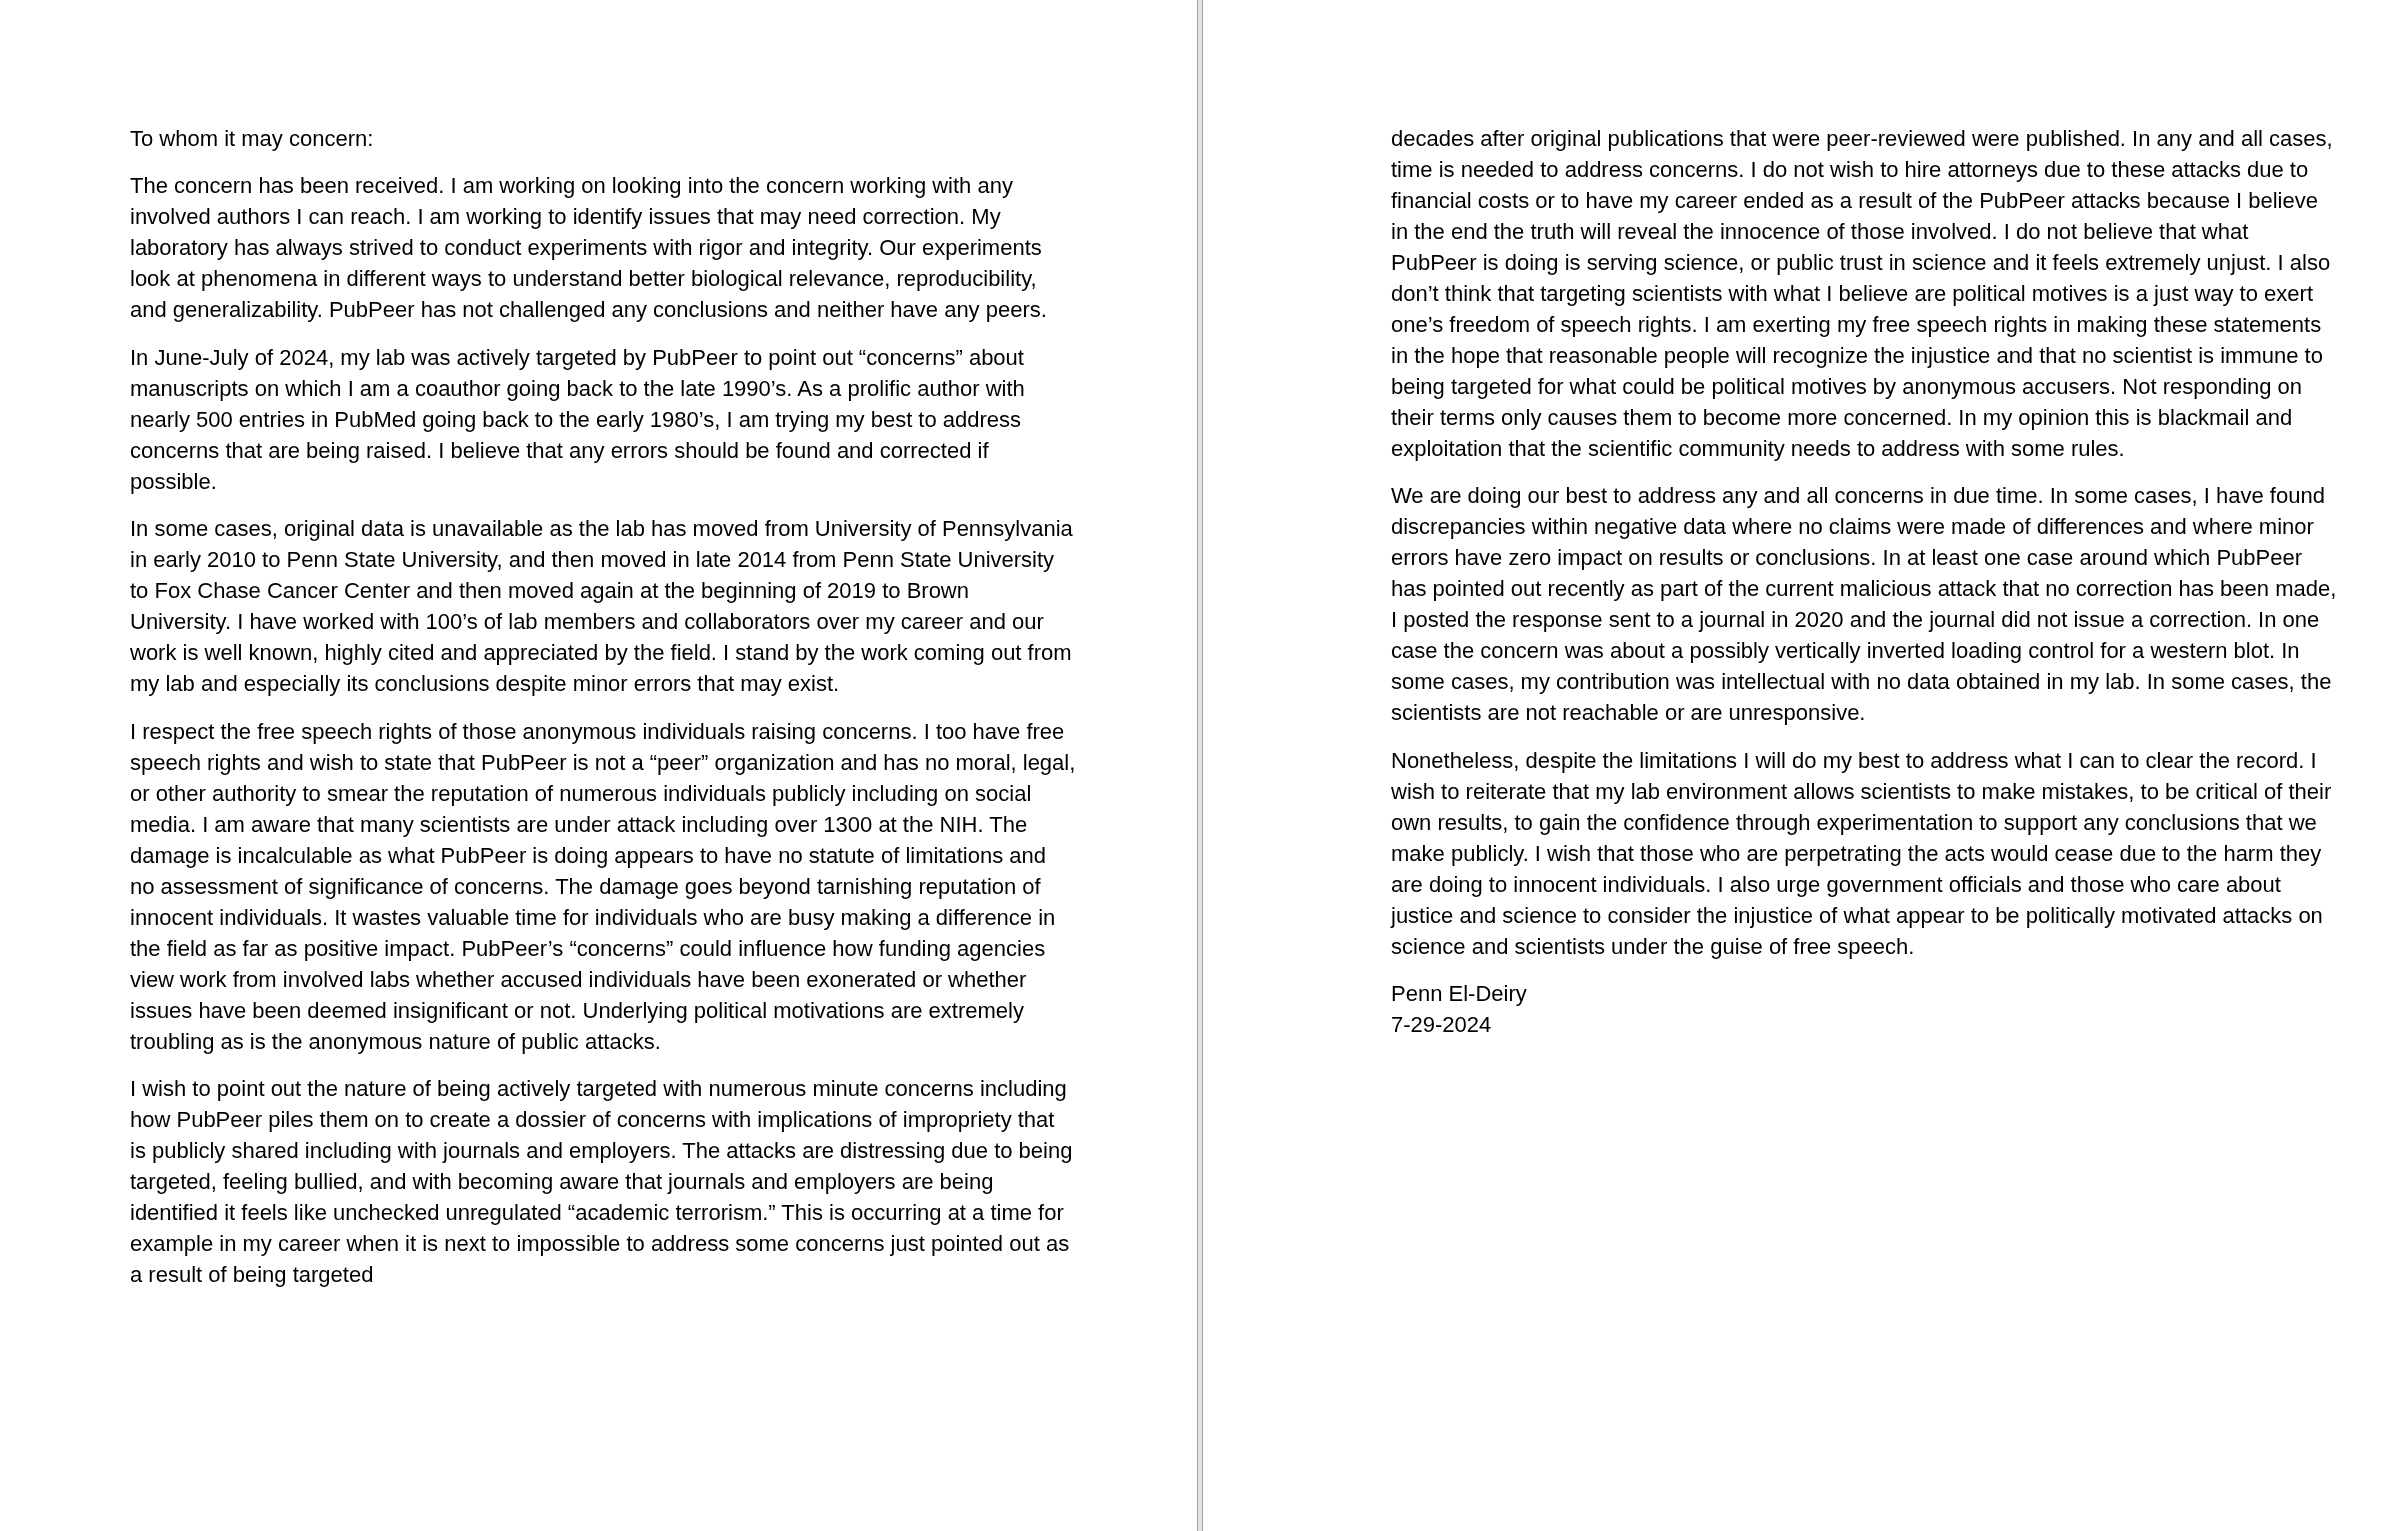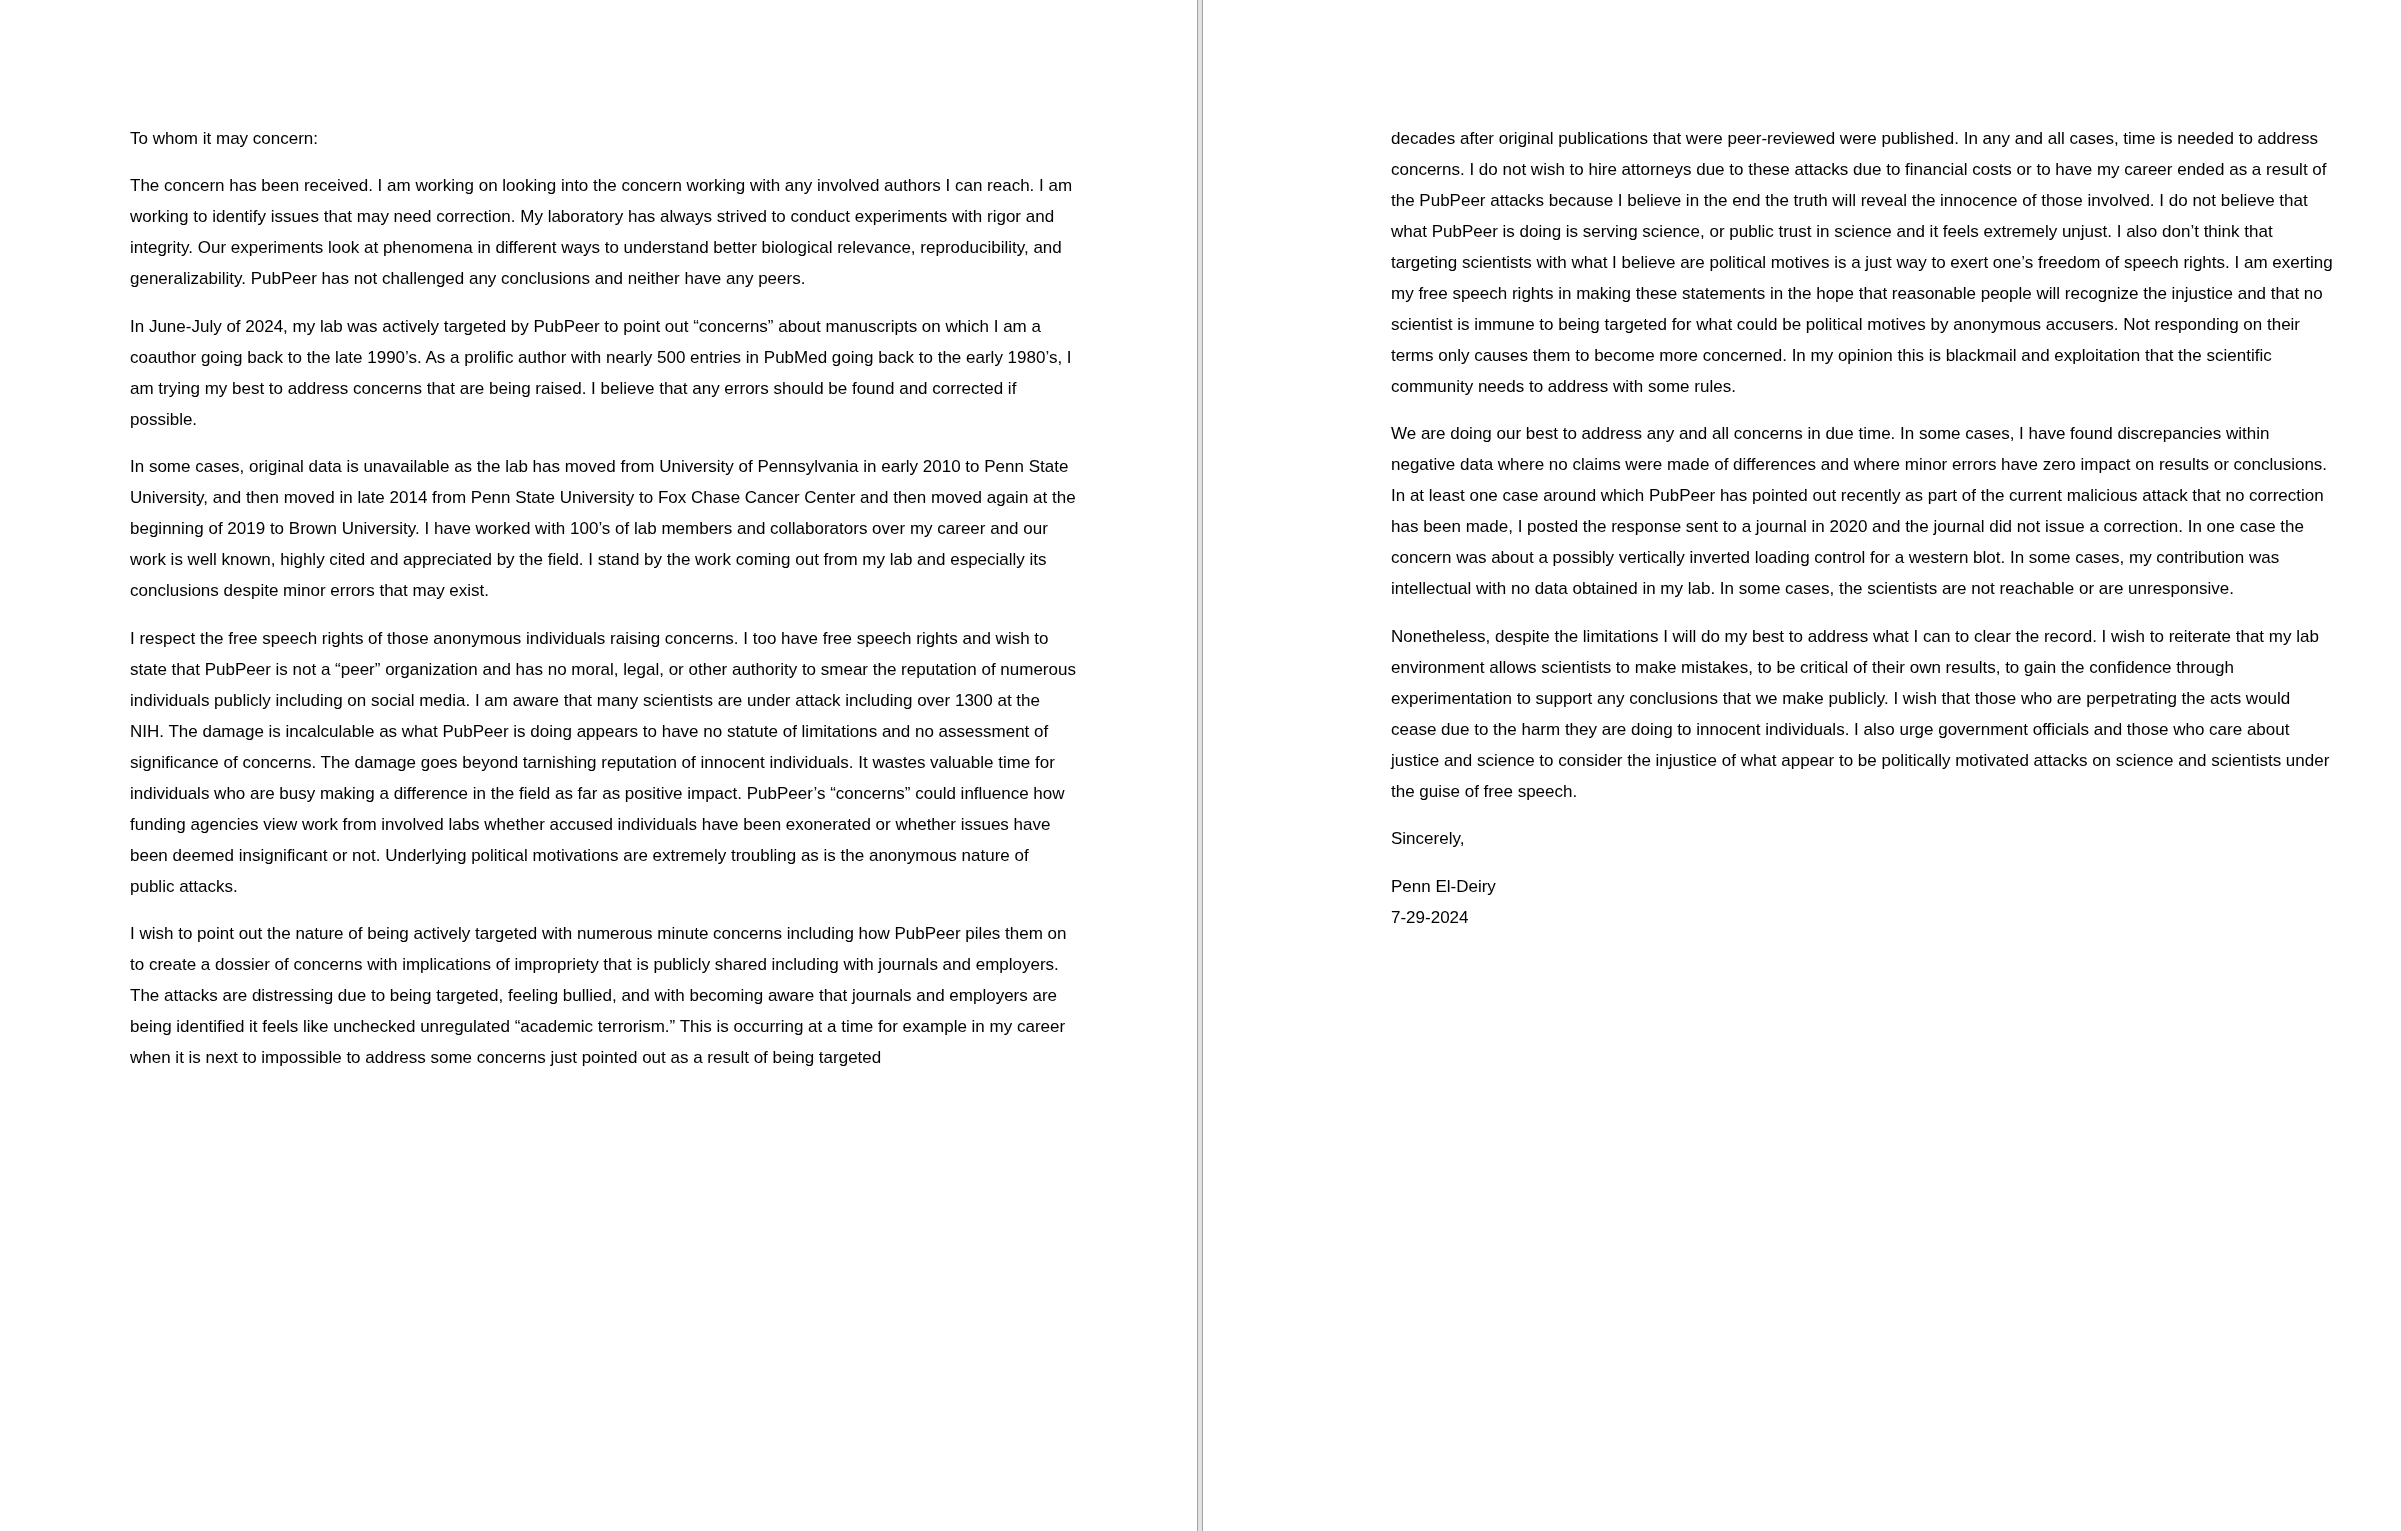--- a/index.html
+++ b/index.html
@@ -38,21 +38,21 @@
     top: 0;
     width: 5.8px;
     height: 1531px;
     background: #e2e2e2;
     border-left: 1.6px solid #a3a3a3;
     border-right: 1.6px solid #a3a3a3;
     box-sizing: border-box;
   }
   .letter-body {
     width: 946px;
-    font-size: 17px;
+    font-size: 22px;
     line-height: 31px;
     letter-spacing: 0;
   }
   .letter-body p {
     margin: 0 0 16.4px 0;
   }
   .signature-block {
     margin: 0;
   }
   .signature-block div {
@@ -73,20 +73,19 @@
   </div>
 </section>
 
 <div class="page-divider"></div>
 
 <section class="page page-2">
   <div class="letter-body">
     <p>decades after original publications that were peer-reviewed were published. In any and all cases, time is needed to address concerns. I do not wish to hire attorneys due to these attacks due to financial costs or to have my career ended as a result of the PubPeer attacks because I believe in the end the truth will reveal the innocence of those involved. I do not believe that what PubPeer is doing is serving science, or public trust in science and it feels extremely unjust. I also don’t think that targeting scientists with what I believe are political motives is a just way to exert one’s freedom of speech rights. I am exerting my free speech rights in making these statements in the hope that reasonable people will recognize the injustice and that no scientist is immune to being targeted for what could be political motives by anonymous accusers. Not responding on their terms only causes them to become more concerned. In my opinion this is blackmail and exploitation that the scientific community needs to address with some rules.</p>
     <p>We are doing our best to address any and all concerns in due time. In some cases, I have found discrepancies within negative data where no claims were made of differences and where minor errors have zero impact on results or conclusions. In at least one case around which PubPeer has pointed out recently as part of the current malicious attack that no correction has been made, I posted the response sent to a journal in 2020 and the journal did not issue a correction. In one case the concern was about a possibly vertically inverted loading control for a western blot. In some cases, my contribution was intellectual with no data obtained in my lab. In some cases, the scientists are not reachable or are unresponsive.</p>
     <p>Nonetheless, despite the limitations I will do my best to address what I can to clear the record. I wish to reiterate that my lab environment allows scientists to make mistakes, to be critical of their own results, to gain the confidence through experimentation to support any conclusions that we make publicly. I wish that those who are perpetrating the acts would cease due to the harm they are doing to innocent individuals. I also urge government officials and those who care about justice and science to consider the injustice of what appear to be politically motivated attacks on science and scientists under the guise of free speech.</p>
-    <p>Sincerely,</p>
     <div class="signature-block">
       <div>Penn El-Deiry</div>
       <div>7-29-2024</div>
     </div>
   </div>
 </section>
 
 
 </body></html>

